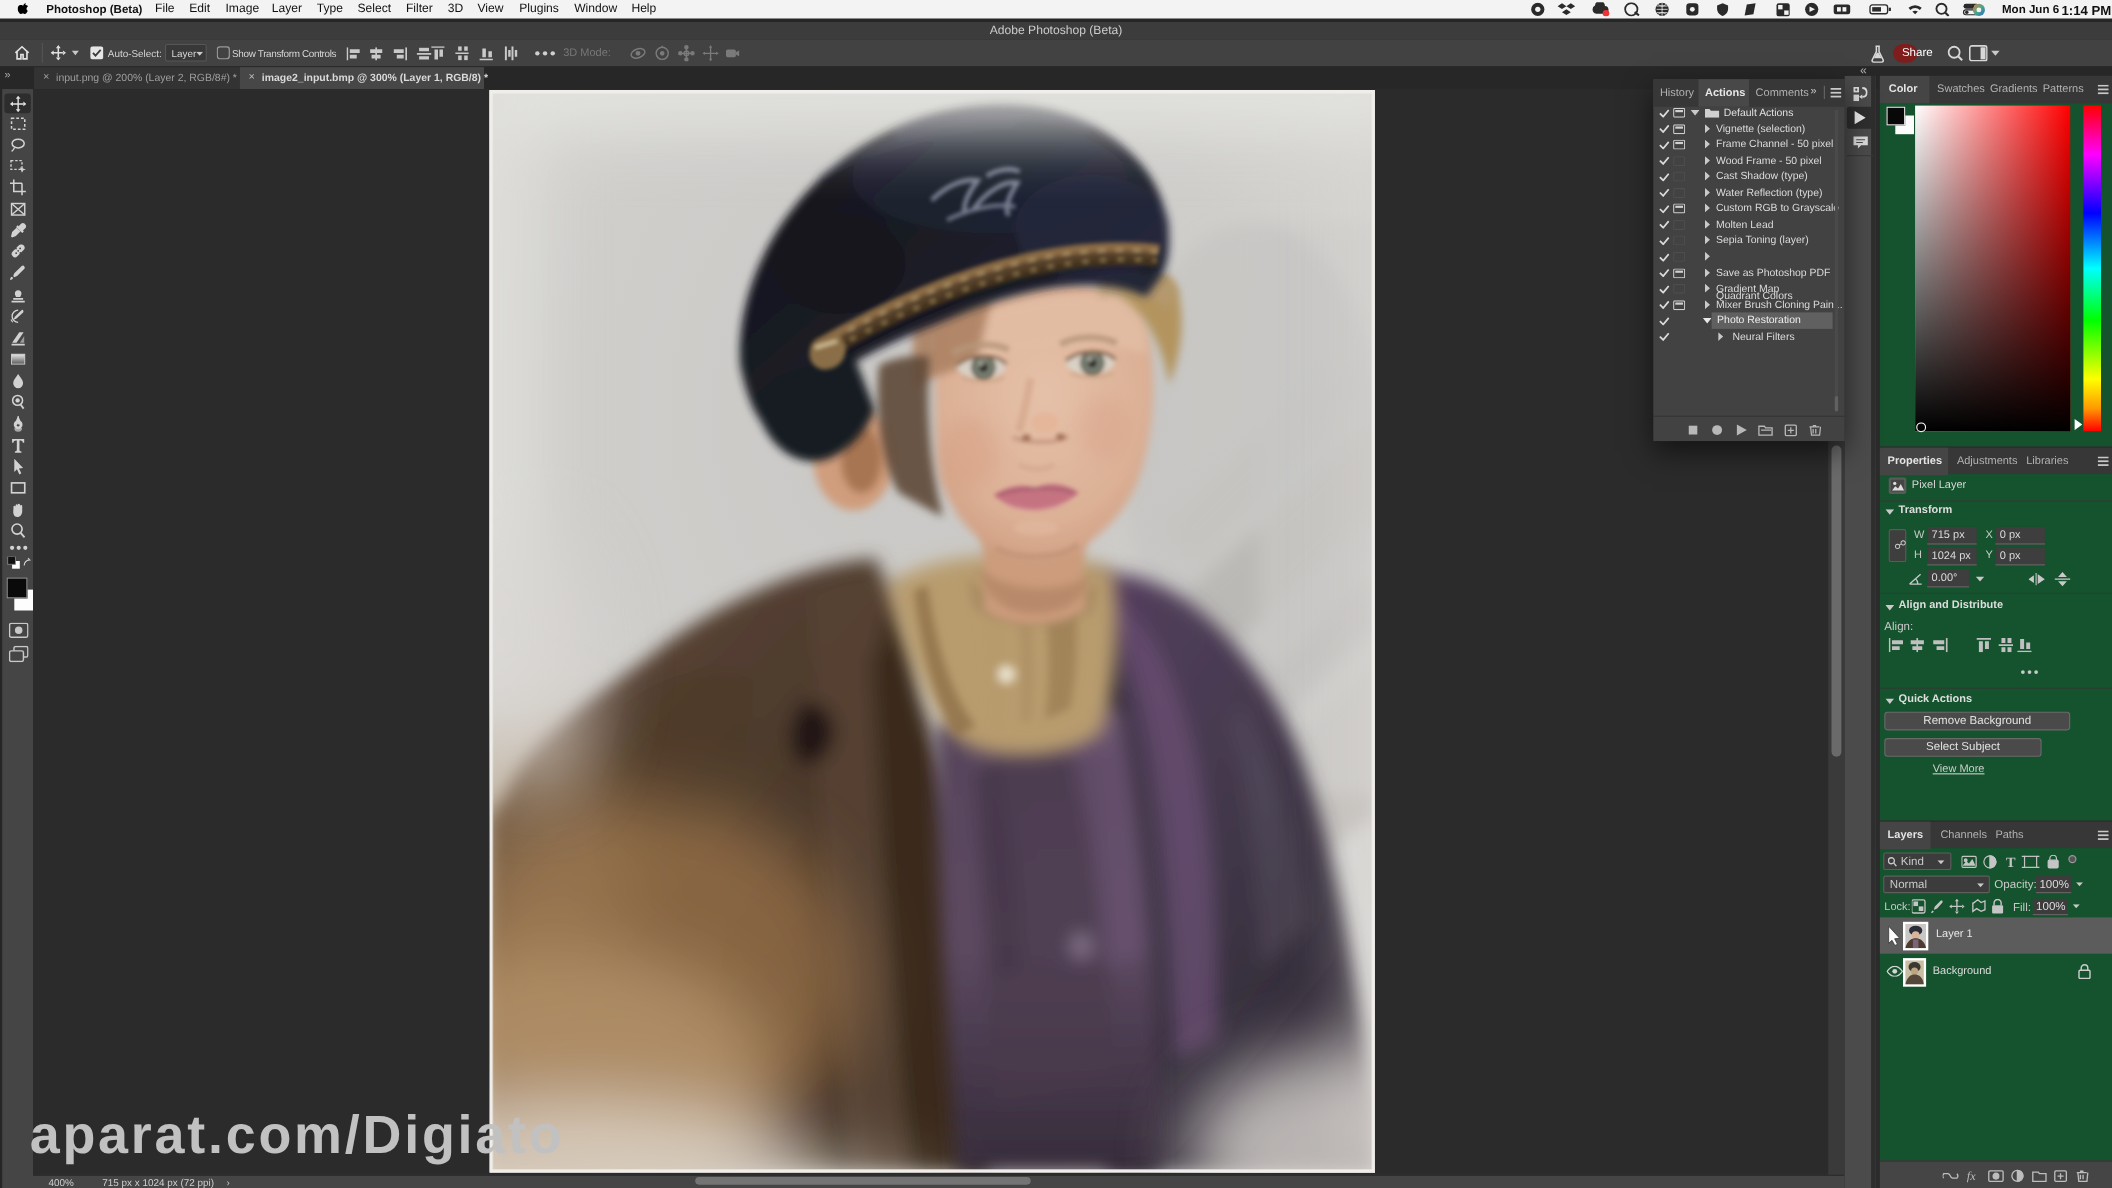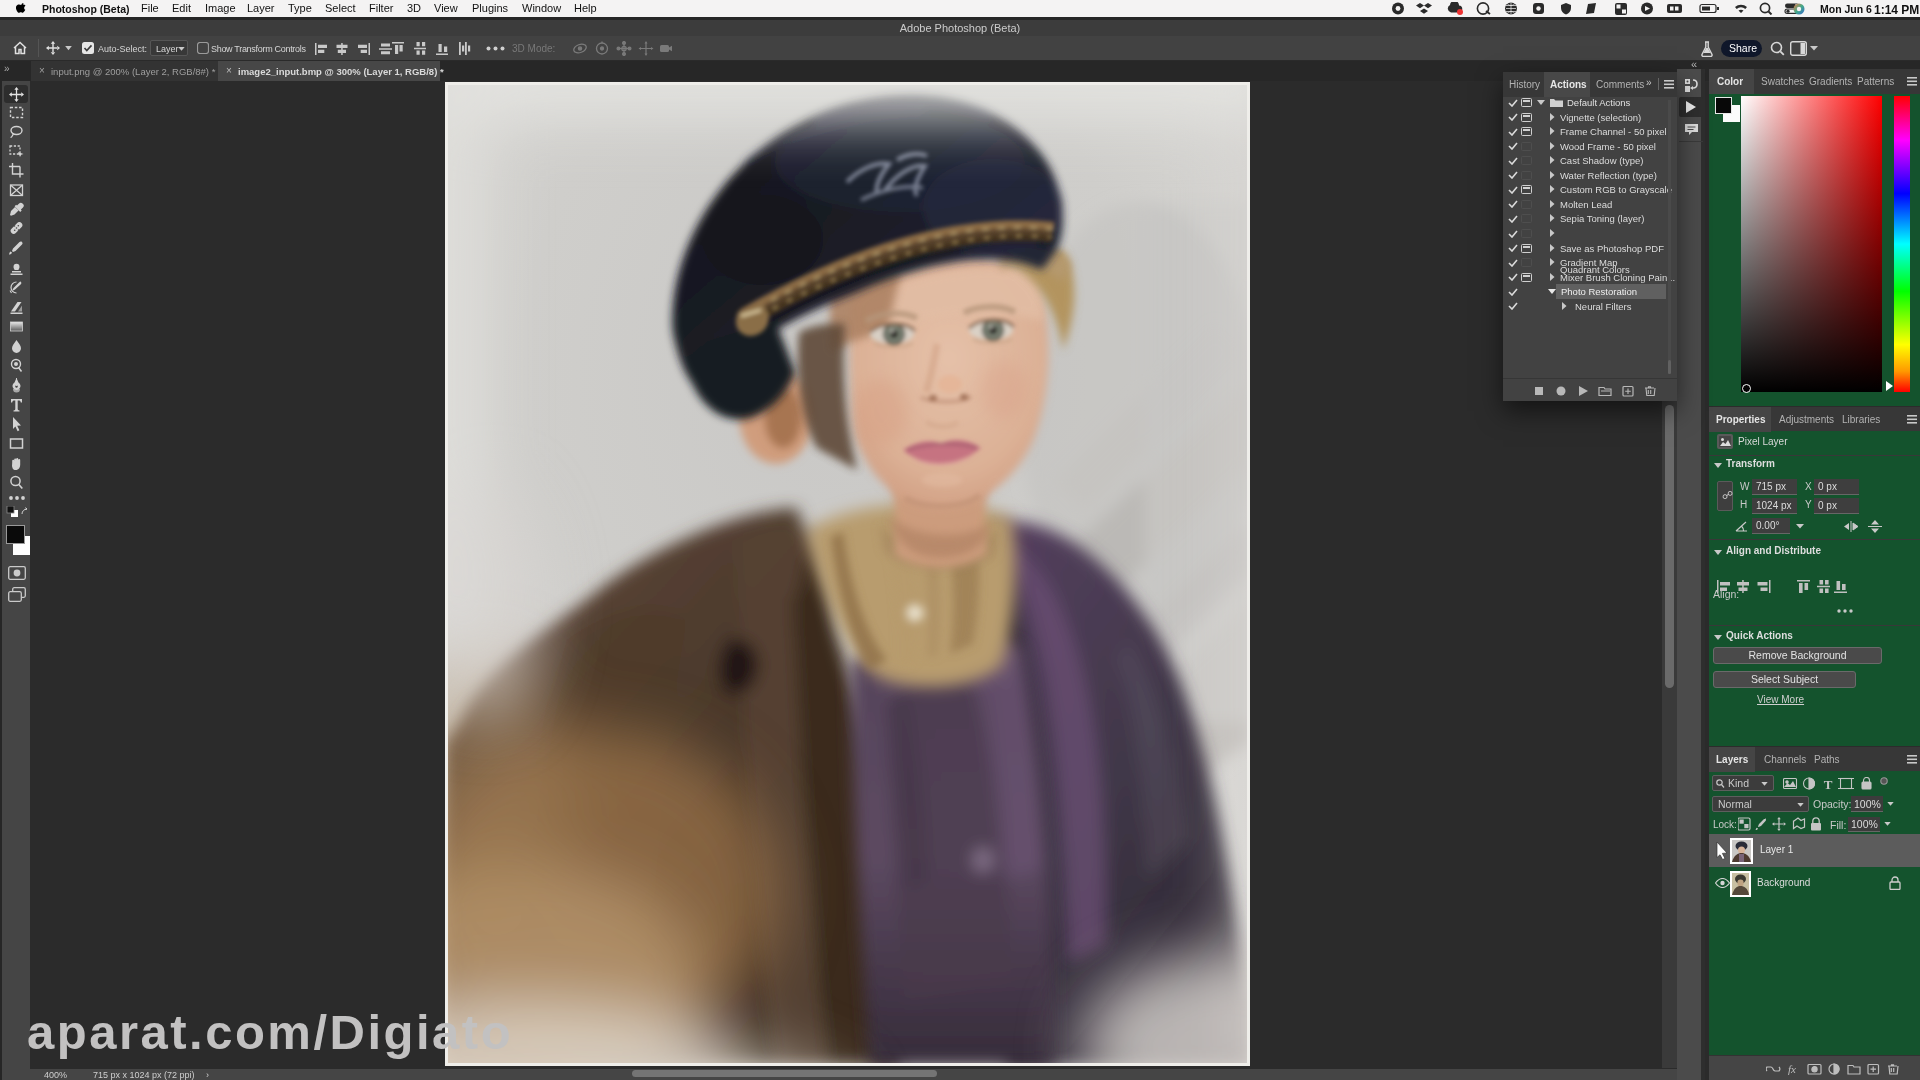--- a/index.html
+++ b/index.html
@@ -141,21 +141,21 @@
       <circle cx="57.5" cy="7.5" r="1.4" fill="#7a7a7a"></circle>
     <path d="M74 2v11M68.5 7.5h11" stroke-width="1.2"></path>
       <path d="M74 0l1.5 2.5h-3zM74 15l1.5-2.5h-3zM66.5 7.5L69 6v3zM81.5 7.5L79 6v3z" fill="#7a7a7a" stroke="none"></path>
     <rect x="88" y="4" width="9" height="7" rx="1.5" fill="#7a7a7a" stroke="none"></rect>
       <path d="M97 6.5l3.5-2v6l-3.5-2z" fill="#7a7a7a" stroke="none"></path>
   </svg>
   <svg class="abs" style="left:1700px;top:5px;" width="14" height="16" viewBox="0 0 14 16">
       <path fill="none" stroke="#d8d8d8" stroke-width="1.4" d="M5 1h4M5.8 1v5L2 13.5a1.5 1.5 0 001.4 2h7.2a1.5 1.5 0 001.4-2L8.2 6V1"></path>
       <path fill="#d8d8d8" d="M3.4 12l2.8-5h1.6l2.8 5z"></path>
     </svg>
-  <div class="abs" style="left:1721px;top:3.5px;width:41px;height:17px;background:#0f172a;border-radius:9px;">
+  <div class="abs" style="left:1721px;top:3.5px;width:22px;height:17px;background:#7f1d1d;border-radius:9px;">
       <span class="txt" style="left:8px;top:2.5px;color:#fff;font-size:10.5px;">Share</span>
     </div>
   <svg class="abs" style="left:1770px;top:5px;" width="15" height="15" viewBox="0 0 15 15">
       <circle cx="6.5" cy="6.5" r="5" fill="none" stroke="#d8d8d8" stroke-width="1.6"></circle>
       <path d="M10.3 10.3l3.5 3.5" stroke="#d8d8d8" stroke-width="1.8"></path>
     </svg>
   <svg class="abs" style="left:1790px;top:5px;" width="17" height="15" viewBox="0 0 17 15">
       <rect x=".7" y=".7" width="15.6" height="13.6" rx="2" fill="none" stroke="#d8d8d8" stroke-width="1.4"></rect>
       <rect x="10.5" y="2" width="4.5" height="11" fill="#d8d8d8"></rect>
     </svg>
@@ -602,21 +602,21 @@
     </svg>
   <svg class="abs" style="left:158px;top:451px" width="16" height="13" viewBox="0 0 16 13" fill="#c9c9c9">
       <path d="M1 6.5h14" stroke="#c9c9c9" stroke-width="1"></path>
       <path d="M4 4.5L8 0l4 4.5zM4 8.5L8 13l4-4.5z"></path>
     </svg>
   <div class="abs" style="left:0;top:470px;width:211px;height:1px;background:#383838;"></div>
   <svg class="abs" style="left:5px;top:481px" width="8" height="6" viewBox="0 0 8 6">
       <path d="M0 0h8L4 5z" fill="#c9c9c9"></path>
     </svg>
   <span class="txt" style="left:17px;top:476px;color:#dedede;font-weight:bold;">Align and Distribute</span>
-  <span class="txt" style="left:4px;top:495px;font-size:10.5px;margin-top:24px;">Align:</span>
+  <span class="txt" style="left:4px;top:495px;font-size:10.5px;">Align:</span>
   <svg class="abs" style="left:8px;top:511px" width="130" height="13" viewBox="0 0 130 13" fill="#c0c0c0">
     <path d="M0 0h1.5v13H0zM3 2h10v3.6H3zM3 7.4h7v3.6H3z"></path>
     <path d="M25.2 0h1.5v13h-1.5zM20 2h12v3.6H20zM21.5 7.4h9v3.6h-9z"></path>
     <path d="M52 0h1.5v13H52zM40.5 2h10v3.6h-10zM43.5 7.4h7v3.6h-7z"></path>
     <path d="M80 0h13v1.5H80zM82 3h3.6v10H82zM87.5 3h3.6v7h-3.6z"></path>
     <path d="M100 5.7h13v1.6h-13zM102.5 0h3.6v4.5h-3.6zM108 0h3.6v4.5H108zM102.5 8.5h3.6v4.5h-3.6zM108 8.5h3.6v4.5H108z"></path>
     <path d="M117 11.5h13v1.5h-13zM119.5 1h3.6v9h-3.6zM125 4h3.6v6H125z"></path>
   </svg>
   <svg class="abs" style="left:128px;top:540px;" width="16" height="4" viewBox="0 0 16 4" fill="#c9c9c9">
       <circle cx="2" cy="2" r="1.7"></circle>

